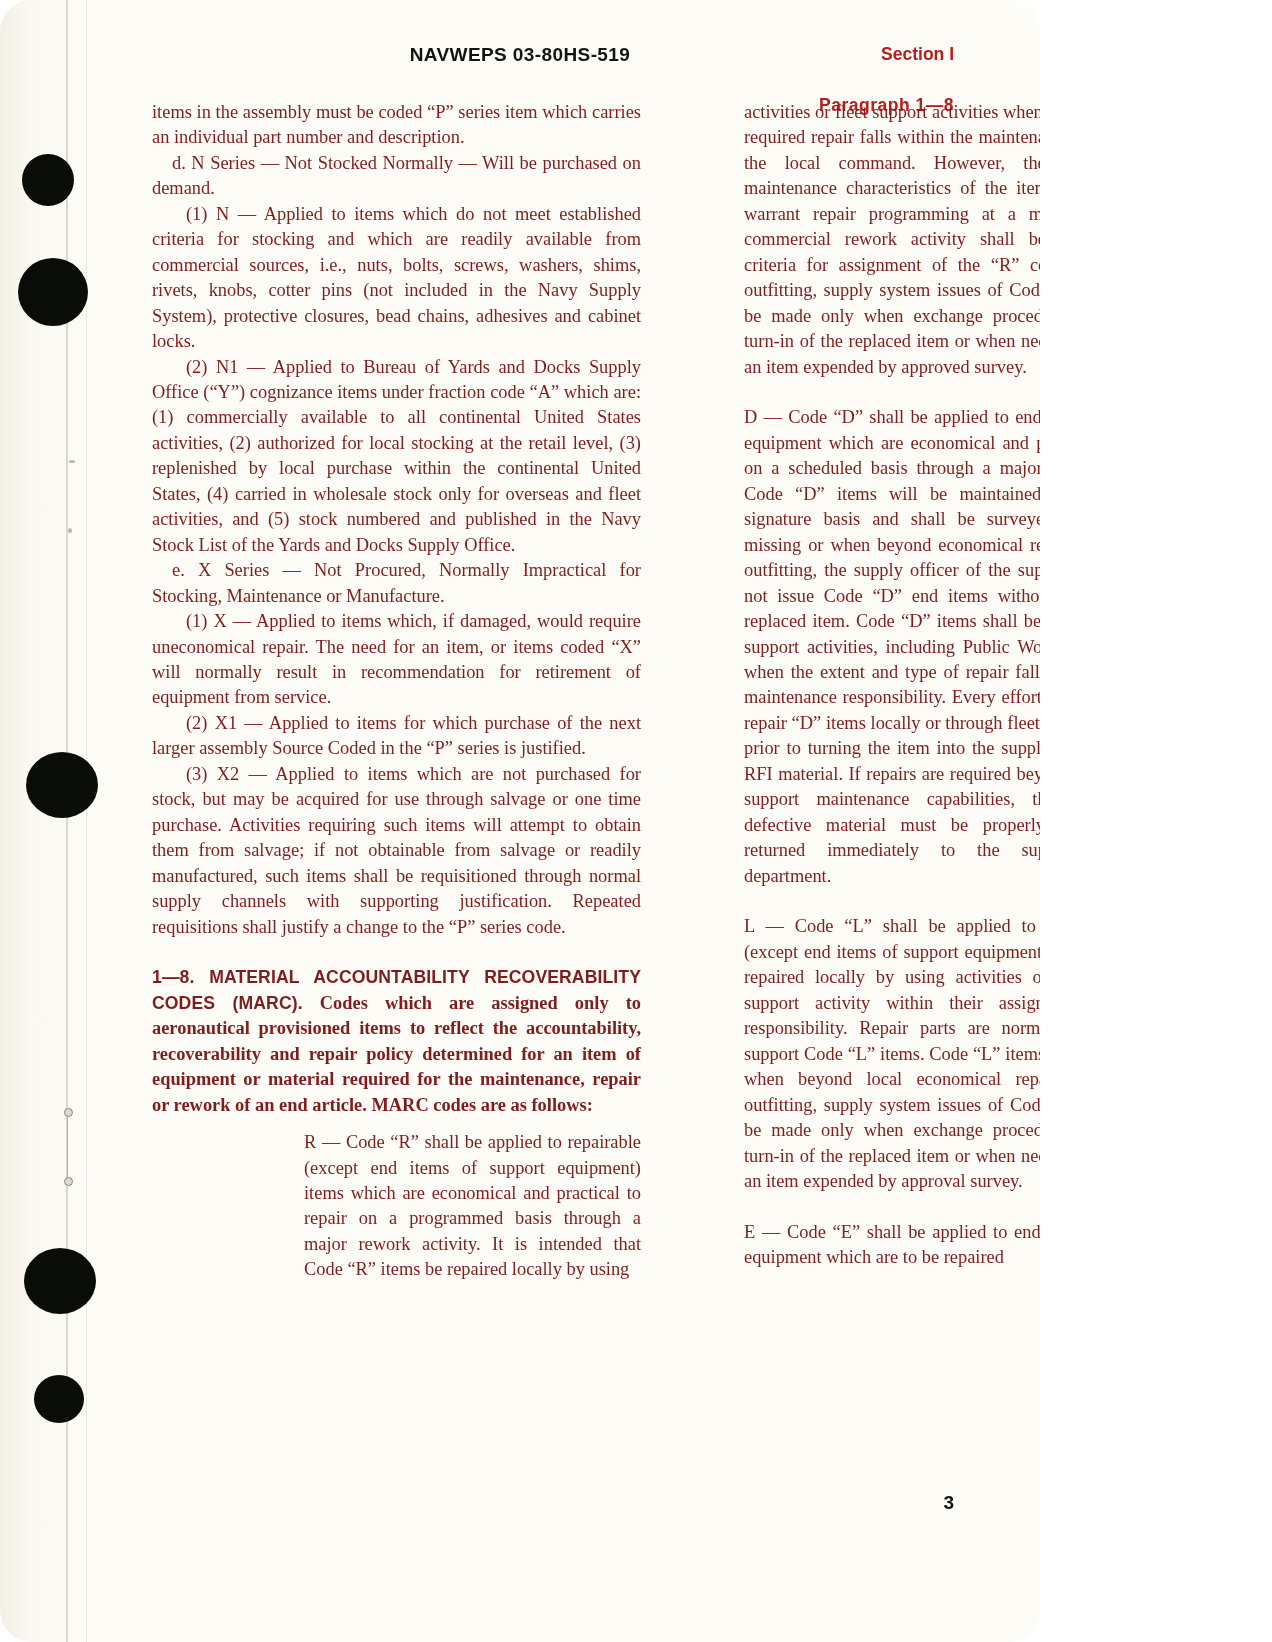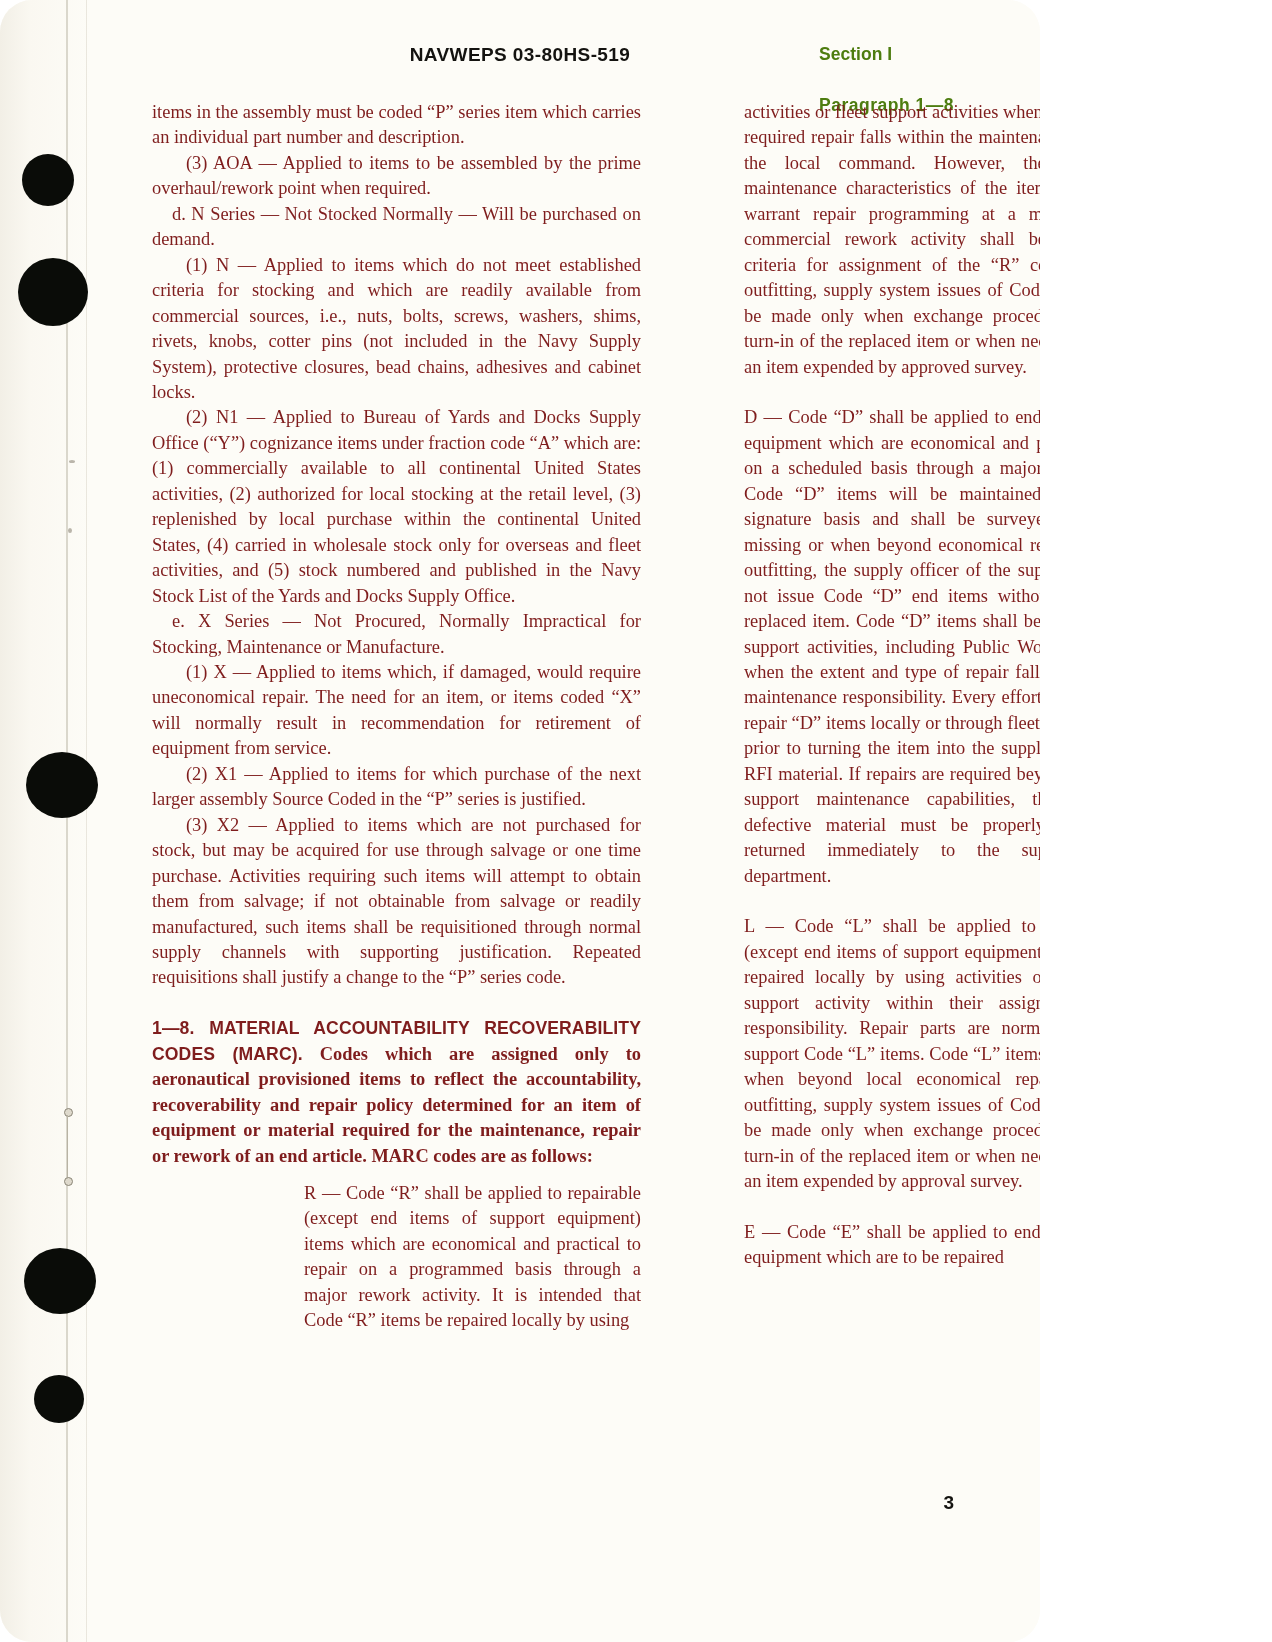--- a/index.html
+++ b/index.html
@@ -70,25 +70,25 @@
     font-family: "Liberation Sans", sans-serif;
     font-weight: bold;
     font-size: 19px;
     letter-spacing: 0.4px;
     color: #141310;
   }
   .hdr-right {
     position: absolute;
     right: 86px;
     top: -2px;
-    text-align: left;
+    text-align: right;
     font-family: "Liberation Sans", sans-serif;
     font-weight: bold;
     font-size: 17.5px;
-    color: #4d7c0f;
+    color: #b91c1c;
     line-height: 1.42;
   }
   .hdr-right .ln2 { letter-spacing: 0.5px; margin-top: 26px; }
 
   
   .columns {
     position: absolute;
     left: 0; top: 100px;
     width: 1272px;
   }
@@ -180,21 +180,20 @@
     <div class="hdr-right">
       <div>Section  I</div>
       <div class="ln2">Paragraph  1—8</div>
     </div>
   </div>
 
   <div class="columns">
 
     <div class="col col-left">
       <p>items in the assembly must be coded “P” series item which carries an individual part number and description.</p>
-      <p class="ind">(3) AOA — Applied to items to be assembled by the prime overhaul/rework point when required.</p>
       <p class="ind-sm">d. N Series — Not Stocked Normally — Will be purchased on demand.</p>
       <p class="ind">(1) N — Applied to items which do not meet established criteria for stocking and which are readily available from commercial sources, i.e., nuts, bolts, screws, washers, shims, rivets, knobs, cotter pins (not included in the Navy Supply System), protective closures, bead chains, adhesives and cabinet locks.</p>
       <p class="ind">(2) N1 — Applied to Bureau of Yards and Docks Supply Office (“Y”) cognizance items under fraction code “A” which are: (1) commercially available to all continental United States activities, (2) authorized for local stocking at the retail level, (3) replenished by local purchase within the continental United States, (4) carried in wholesale stock only for overseas and fleet activities, and (5) stock numbered and published in the Navy Stock List of the Yards and Docks Supply Office.</p>
       <p class="ind-sm">e. X Series — Not Procured, Normally Impractical for Stocking, Maintenance or Manufacture.</p>
       <p class="ind">(1) X — Applied to items which, if damaged, would require uneconomical repair. The need for an item, or items coded “X” will normally result in recommendation for retirement of equipment from service.</p>
       <p class="ind">(2) X1 — Applied to items for which purchase of the next larger assembly Source Coded in the “P” series is justified.</p>
       <p class="ind">(3) X2 — Applied to items which are not purchased for stock, but may be acquired for use through salvage or one time purchase. Activities requiring such items will attempt to obtain them from salvage; if not obtainable from salvage or readily manufactured, such items shall be requisitioned through normal supply channels with supporting justification. Repeated requisitions shall justify a change to the “P” series code.</p>
 
       <div class="gap"></div>
 

